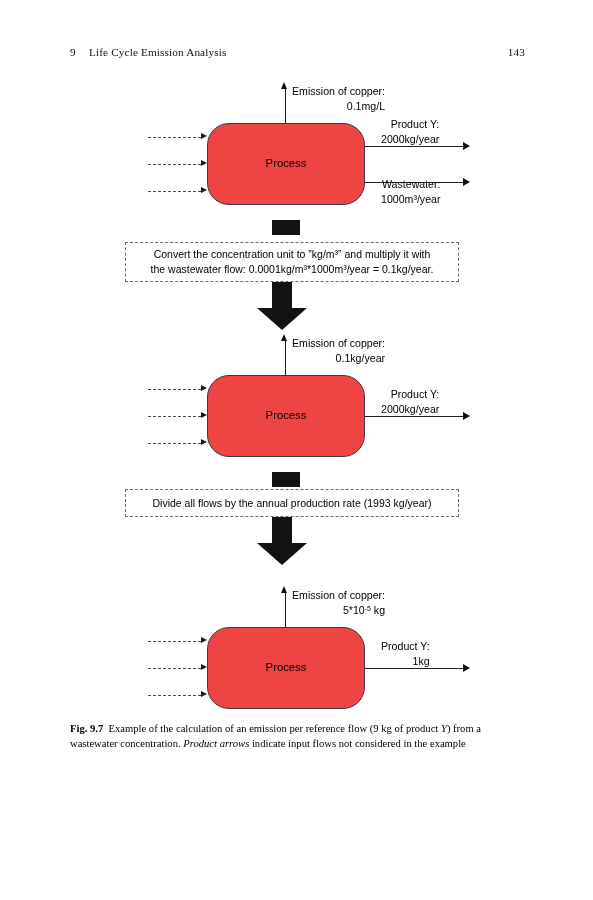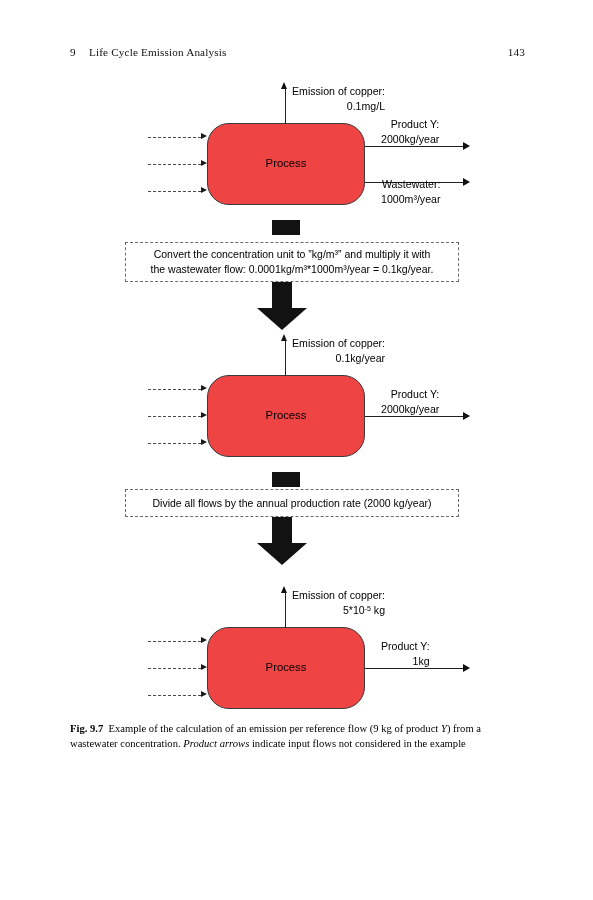--- a/index.html
+++ b/index.html
@@ -328,21 +328,21 @@
     </div>
     <div class="flow-label" style="left:381px; top:317px;">
       <span class="l2">Product Y:</span>
       <span class="l2">2000kg/year</span>
     </div>
 
     <div class="stub" style="left:272px; top:402px; width:28px; height:15px;"></div>
 
     <div class="note-box" style="left:125px; top:419px; width:334px; height:28px;">
       <div class="note-text">
-        <span>Divide all flows by the annual production rate (2000 kg/year)</span>
+        <span>Divide all flows by the annual production rate (1993 kg/year)</span>
       </div>
     </div>
 
     <div class="block-arrow" style="left:257px; top:447px; width:50px; height:48px;">
       <div class="stem" style="width:20px; height:26px;"></div>
       <div class="tip"></div>
     </div>
 
     <div class="proc-box" style="left:207px; top:557px; width:158px; height:82px;">
       <div class="proc-label" style="top:33px;">Process</div>

